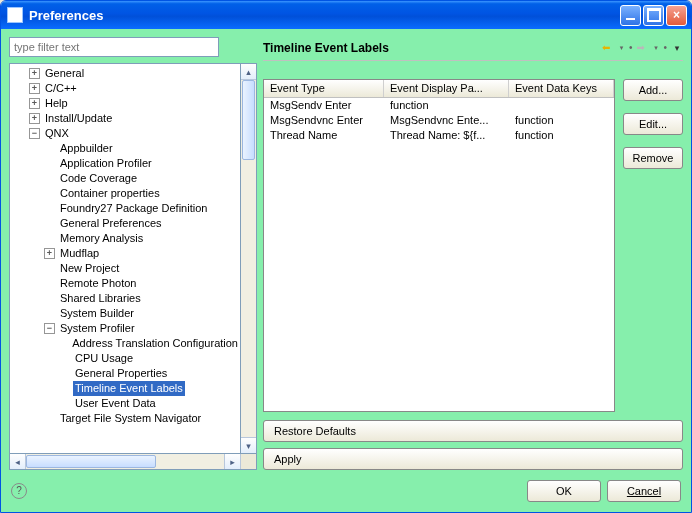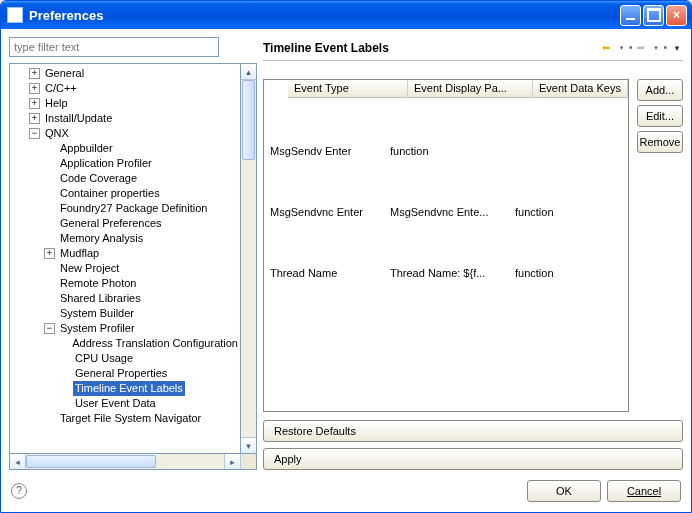--- a/index.html
+++ b/index.html
@@ -9,21 +9,21 @@
   .win { width: 692px; height: 513px; border: 1px solid #0054e3; background: #ece9d8; border-radius: 6px 6px 0 0; overflow: hidden; display: flex; flex-direction: column; }
   .titlebar { height: 28px; background: linear-gradient(180deg,#3a95ff 0%,#0060e8 10%,#0054e3 45%,#0050d9 55%,#0a6cff 100%); display: flex; align-items: center; padding: 0 4px 0 6px; color: #fff; font-weight: bold; font-size: 13px; }
   .titlebar .appico { width: 16px; height: 16px; margin-right: 6px; background: #fff; border: 1px solid #9cc6ff; }
   .winbtns { margin-left: auto; display: flex; gap: 2px; }
   .winbtn { width: 21px; height: 21px; border: 1px solid #fff; border-radius: 3px; display: flex; align-items: center; justify-content: center; font-family: Arial; font-size: 12px; font-weight: bold; color: #fff; }
   .winbtn.min, .winbtn.max { background: linear-gradient(180deg,#7ab1ff,#2f73e6); }
   .winbtn.close { background: linear-gradient(180deg,#f5a192,#e35b3a); }
   .winbtn.min::after { content:""; width:9px; height:2px; background:#fff; margin-top:8px; }
   .winbtn.max::after { content:""; width:10px; height:9px; border:2px solid #fff; border-top-width:3px; }
 
-  .client { flex:1; display:flex; flex-direction:column; background:#ffffff; }
+  .client { flex:1; display:flex; flex-direction:column; background:#86efac; }
 
   .upper { flex:1; display:flex; gap:0; padding:8px 8px 0 8px; min-height:0; }
   .leftcol { display:flex; flex-direction:column; width:248px; }
   .filter { width:210px; height:20px; border:1px solid #7f9db9; background:#fff; padding:2px 4px; font-size:11px; }
 
   .tree-wrap { position:relative; margin-top:6px; flex:1; display:flex; min-height:0; }
   .tree { flex:1; border:1px solid #7f9db9; background:#fff; overflow:auto; padding:2px 0; }
   .tree ul { list-style:none; margin:0; padding-left:15px; }
   .tree>ul { padding-left:19px; }
   .tree li { position:relative; line-height:15px; white-space:nowrap; }
@@ -57,28 +57,28 @@
   .arrow.back::before { content:"⬅"; color:#e7b400; }
   .arrow.fwd::before  { content:"➡"; color:#b9b9b9; }
   .dd { width:7px; height:12px; display:flex; align-items:center; justify-content:center; }
   .dd::before { content:"▾"; font-size:7px; }
   .menu::before { content:"▾"; font-size:9px; color:#333; }
   .menu { width:12px; text-align:center; }
 
   .rbody { flex:1; display:flex; flex-direction:column; padding:18px 0 0 0; min-height:0; }
   .tblwrap { flex:1; display:flex; gap:8px; min-height:0; }
   .tablebox { border:1px solid #888; background:#fff; flex:1; display:flex; flex-direction:column; min-height:0; }
-  .theadrow { display:flex; height:18px; background:linear-gradient(180deg,#fff,#ece9d8); border-bottom:1px solid #c0c0c0;margin-left:24px; }
+  .theadrow { display:flex; height:18px; background:linear-gradient(180deg,#fff,#ece9d8); border-bottom:1px solid #c0c0c0; }
   .th { padding:2px 6px; border-right:1px solid #cfcfcf; overflow:hidden; text-overflow:ellipsis; white-space:nowrap; }
   .tbody { flex:1; overflow:auto; }
-  .trow { display:flex; height:15px;margin-top:46px; }
+  .trow { display:flex; height:15px; }
   .td { padding:1px 6px; overflow:hidden; text-overflow:ellipsis; white-space:nowrap; }
   .c0 { width:120px; } .c1 { width:125px; } .c2 { flex:1; }
 
-  .sidebtns { display:flex; flex-direction:column; gap:4px; width:60px; padding-top:0; }
+  .sidebtns { display:flex; flex-direction:column; gap:12px; width:60px; padding-top:0; }
   .btn { height:22px; border:1px solid #888; background:linear-gradient(180deg,#fff,#ece9d8); border-radius:3px; font-size:11px; text-align:center; line-height:20px; cursor:default; }
 
   .rfoot { display:flex; justify-content:flex-end; gap:6px; padding:8px 0 0 0;flex-direction:column; }
   .btn2 { height:22px; padding:0 10px; border:1px solid #888; background:linear-gradient(180deg,#fff,#ece9d8); border-radius:3px; line-height:20px; cursor:default; }
 
   .bottom { display:flex; align-items:center; padding:10px; gap:6px; border-top:0; }
   .help { width:16px; height:16px; border:1px solid #8a8a8a; border-radius:50%; color:#555; text-align:center; line-height:14px; font-size:10px; }
   .bottom .spacer { flex:1; }
 </style>
 </head>

